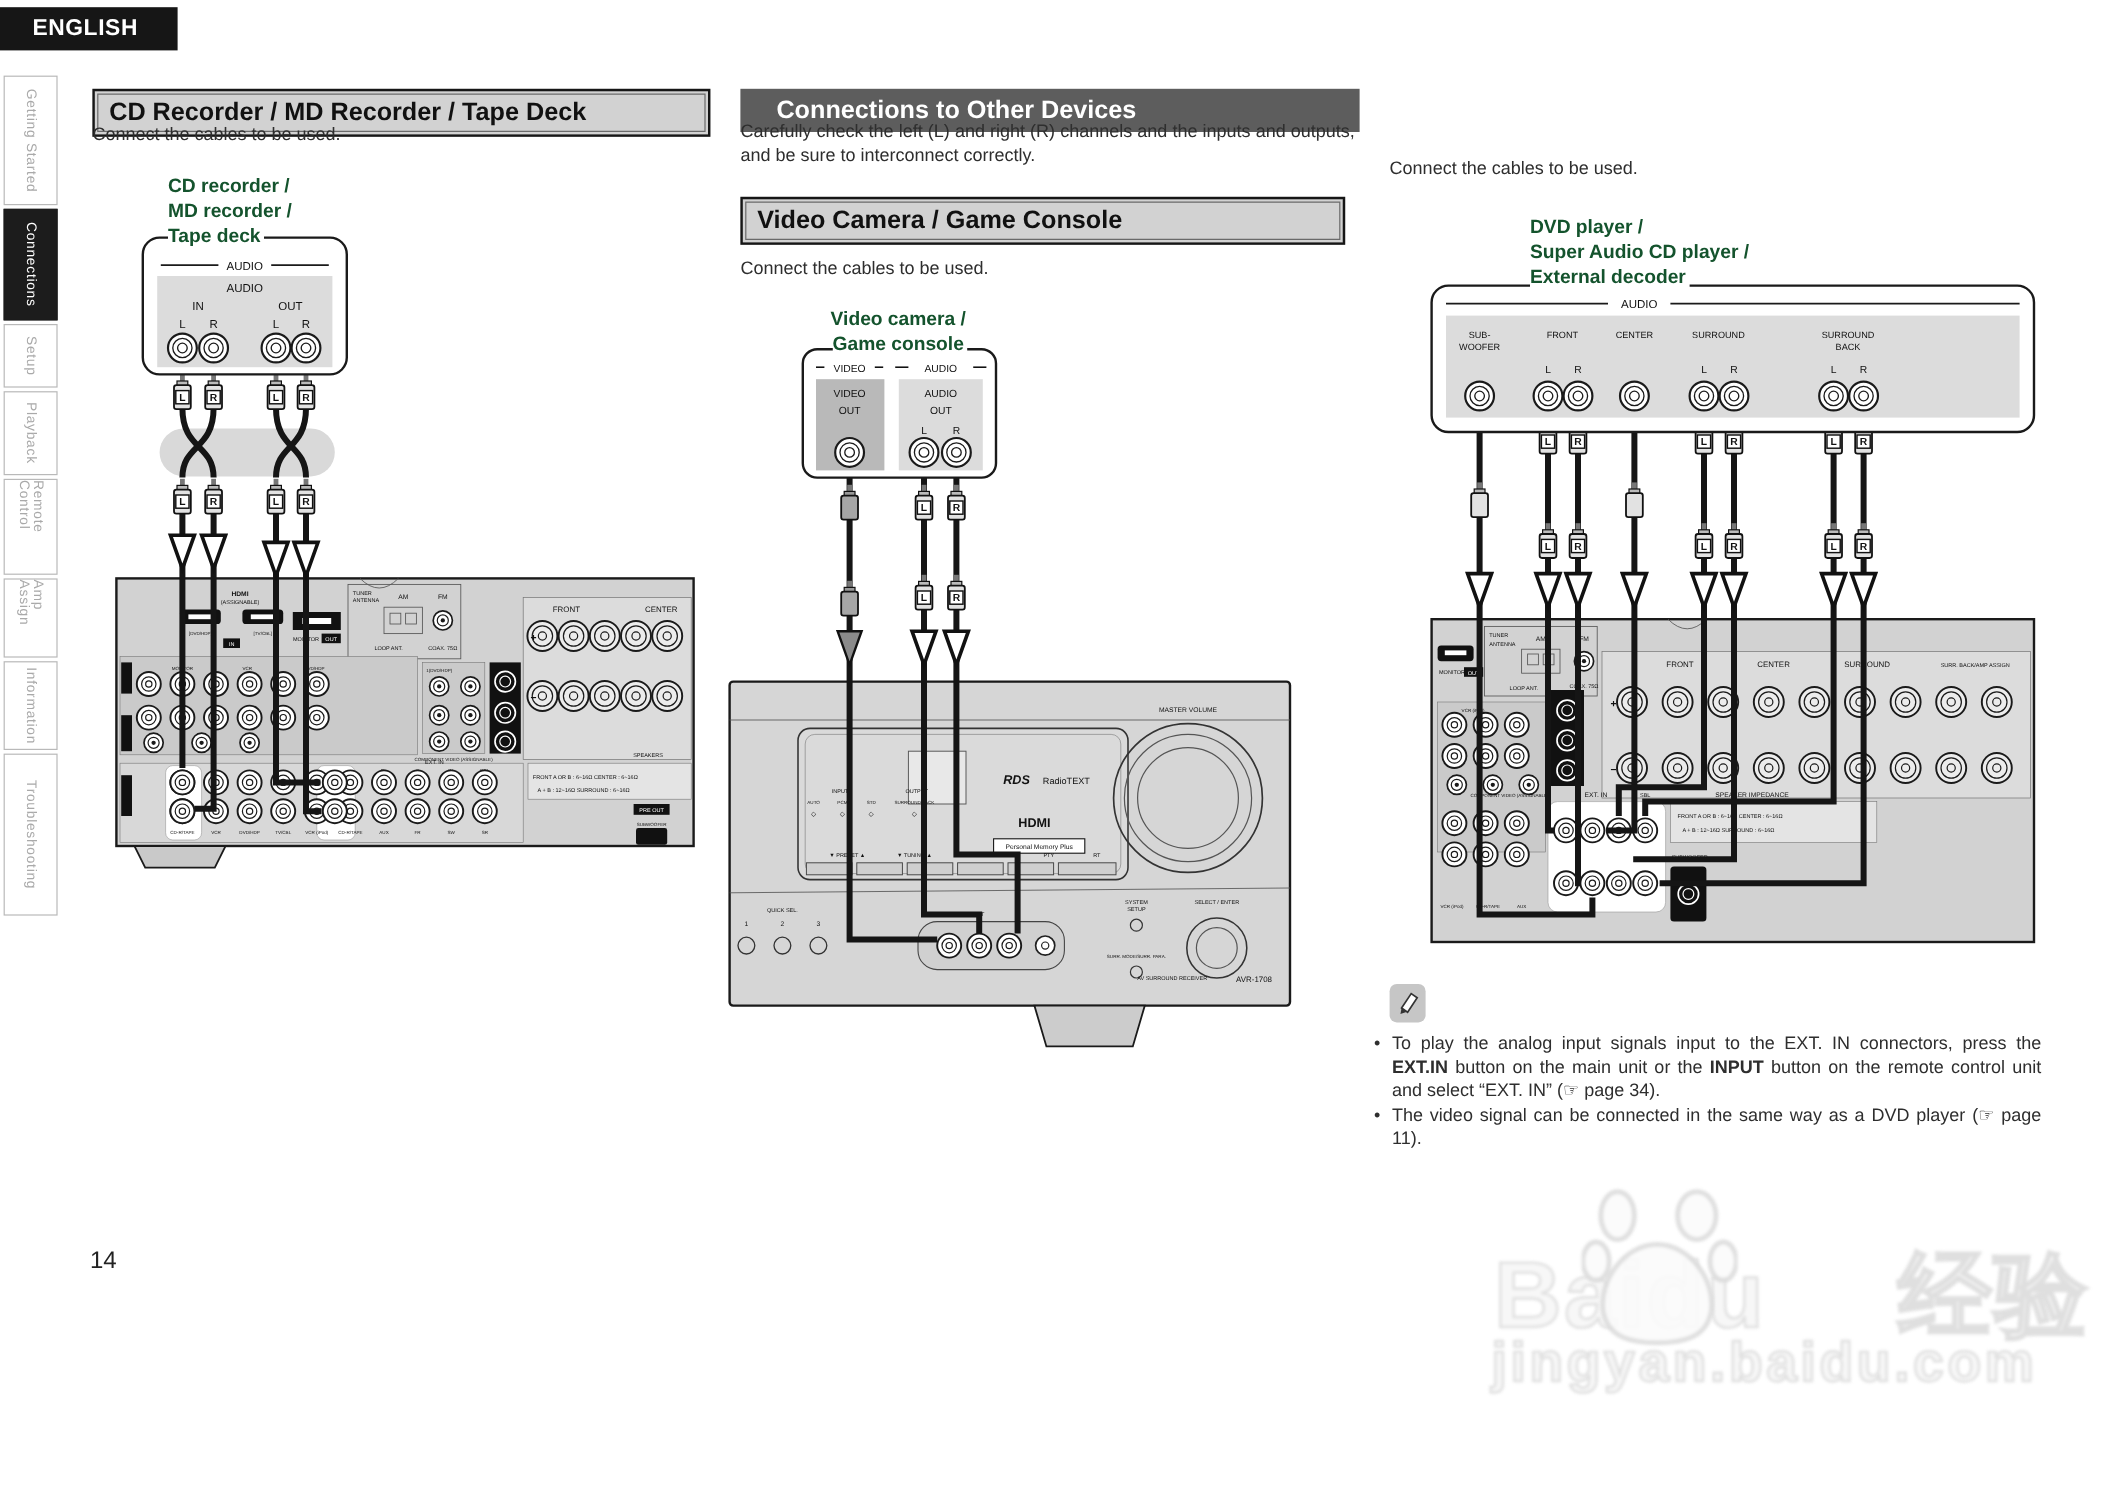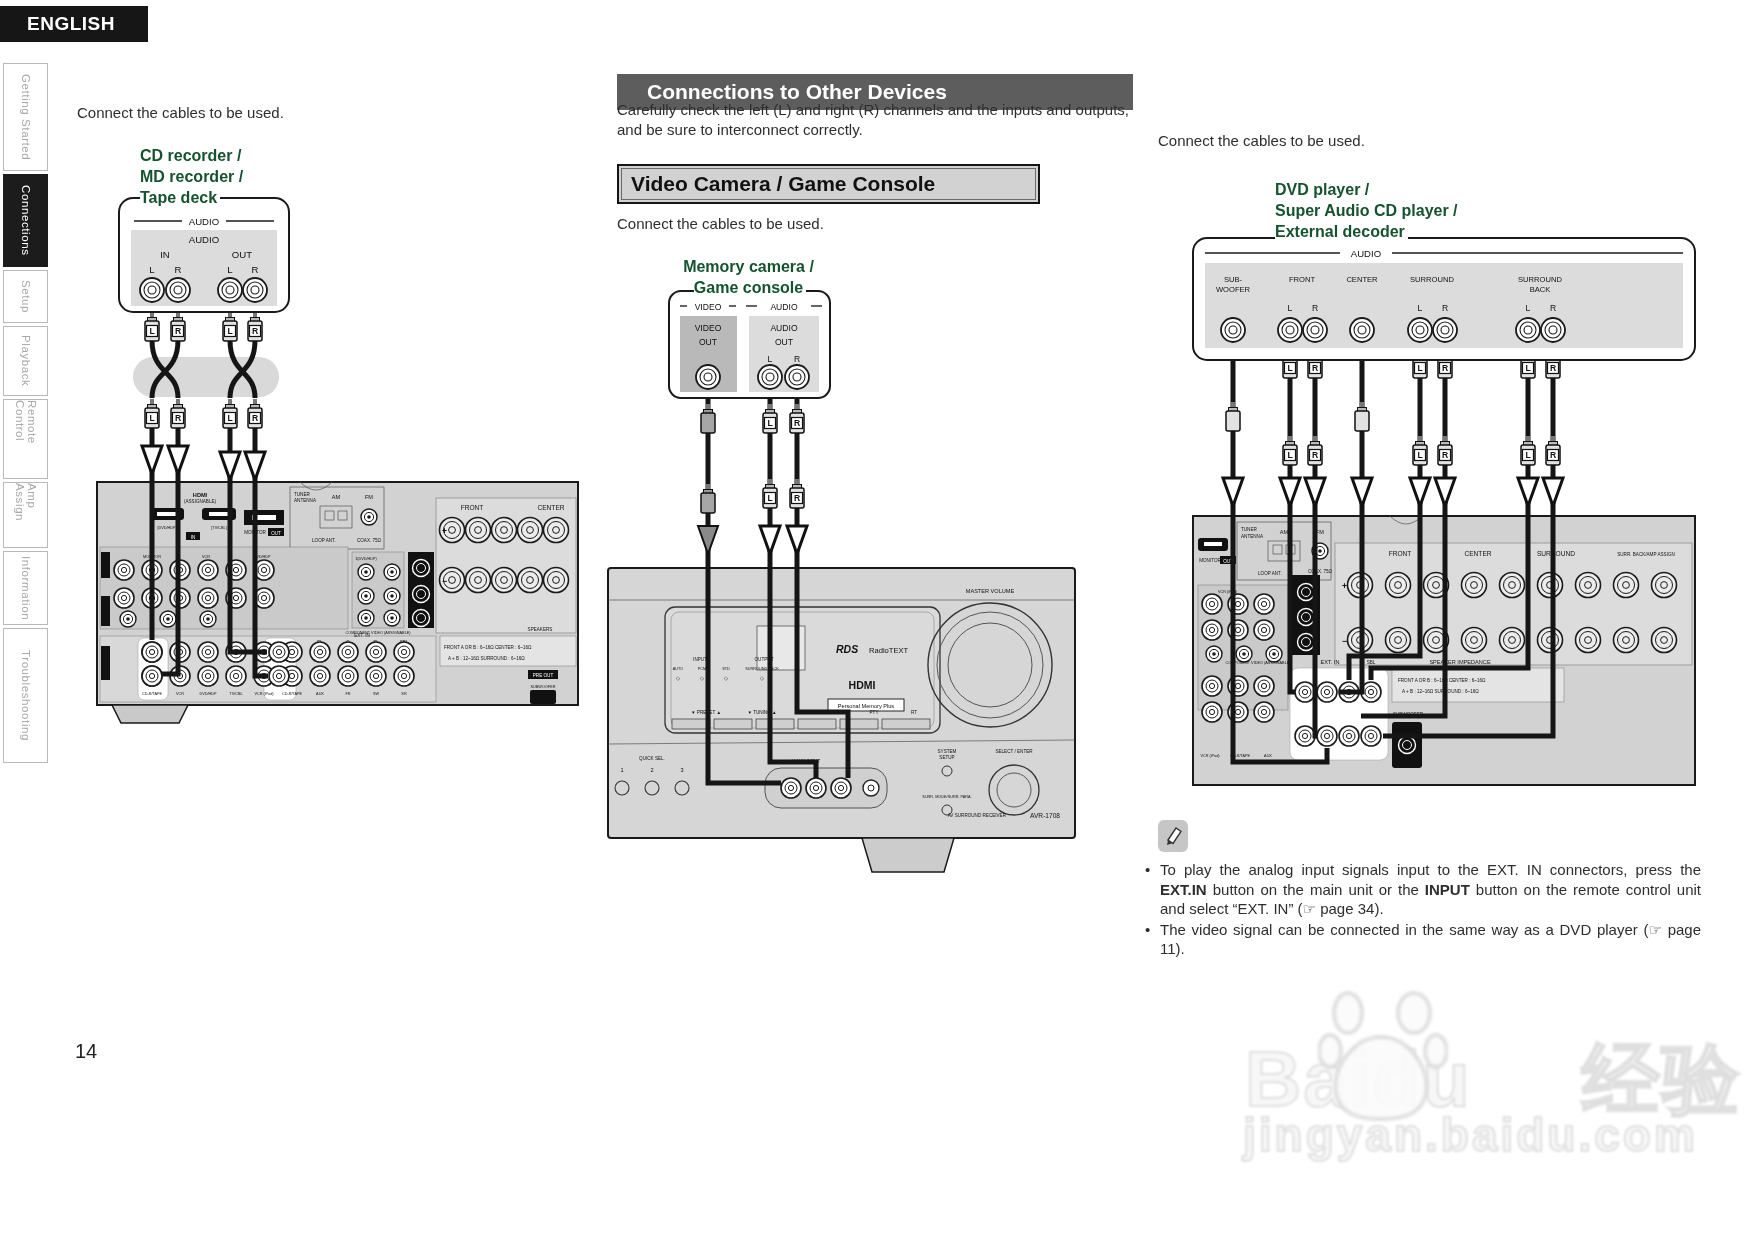--- a/index.html
+++ b/index.html
@@ -627,33 +627,34 @@
       <use href="#jk2" x="1290" y="330"></use>
         <use href="#jk2" x="1315" y="330"></use>
       <use href="#jk2" x="1362" y="330"></use>
       <use href="#jk2" x="1420" y="330"></use>
         <use href="#jk2" x="1445" y="330"></use>
       <use href="#jk2" x="1528" y="330"></use>
         <use href="#jk2" x="1553" y="330"></use>
     </g>
   </svg>
 
+  <h2 class="abs hbox txt" style="left:77px;top:57px;width:515px;">CD Recorder / MD Recorder / Tape Deck</h2>
   <p class="abs body15 txt" style="left:77px;top:103px;margin:0;">Connect the cables to be used.</p>
   <div class="abs devlabel txt" style="left:140px;top:145px;">
     <div><span>CD recorder /</span></div>
     <div><span>MD recorder /</span></div>
     <div><span>Tape deck</span></div>
   </div>
 
   <h2 class="abs banner txt" style="left:617px;top:57px;width:516px;">Connections to Other Devices</h2>
   <p class="abs body15 just txt" style="left:617px;top:100px;width:512px;margin:0;">Carefully check the left (L) and right (R) channels and the inputs and outputs, and be sure to interconnect correctly.</p>
-  <h3 class="abs hbox txt" style="left:617px;top:164px;width:423px;margin:0;">Video Camera / Game Console</h3>
+  <h3 class="abs hbox txt" style="left:617px;top:164px;width:504px;margin:0;">Video Camera / Game Console</h3>
   <p class="abs body15 txt" style="left:617px;top:214px;margin:0;">Connect the cables to be used.</p>
   <div class="abs devlabel txt" style="left:660px;top:256px;width:180px;text-align:center;">
-    <div><span>Memory camera /</span></div>
+    <div><span>Video camera /</span></div>
     <div><span>Game console</span></div>
   </div>
 
   <p class="abs body15 txt" style="left:1158px;top:131px;margin:0;">Connect the cables to be used.</p>
   <div class="abs devlabel txt" style="left:1275px;top:179px;">
     <div><span>DVD player /</span></div>
     <div><span>Super Audio CD player /</span></div>
     <div><span>External decoder</span></div>
   </div>
 

